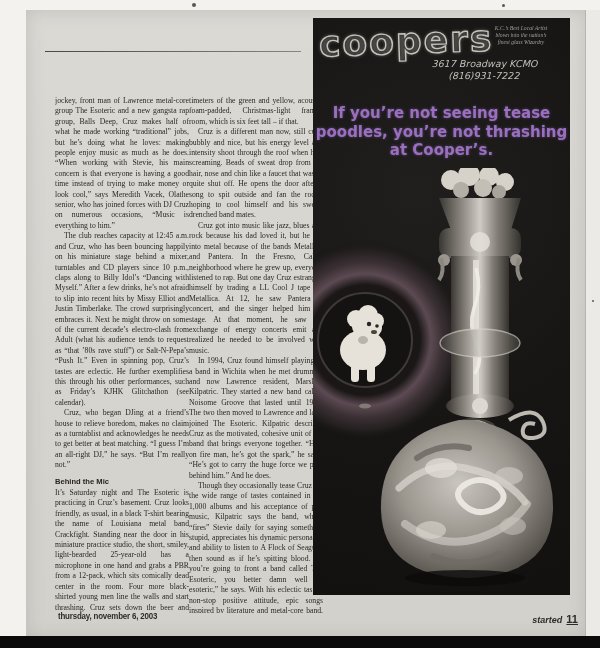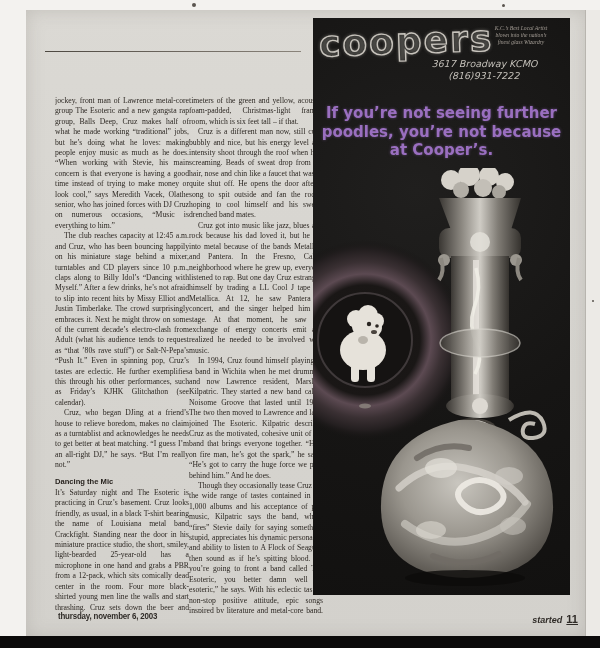--- a/index.html
+++ b/index.html
@@ -78,21 +78,21 @@
   <div class="speck" style="left:192px;top:3px;width:4px;height:4px;"></div>
   <div class="speck" style="left:502px;top:4px;width:3px;height:3px;"></div>
   <div class="speck" style="left:592px;top:300px;width:2px;height:2px;"></div>
 
   <div class="top-rule"></div>
 
   <div class="col" id="col1">
     <p class="noindent">jockey, front man of Lawrence metal-core group The Esoteric and a new gangsta rap group, Balls Deep, Cruz makes half of what he made working “traditional” jobs, but he’s doing what he loves: making people enjoy music as much as he does. “When working with Stevie, his main concern is that everyone is having a good time instead of trying to make money or look cool,” says Meredith Vacek, Olathe senior, who has joined forces with DJ Cruz on numerous occasions, “Music is everything to him.”</p>
     <p>The club reaches capacity at 12:45 a.m. and Cruz, who has been bouncing happily on his miniature stage behind a mixer, turntables and CD players since 10 p.m., claps along to Billy Idol’s “Dancing with Myself.” After a few drinks, he’s not afraid to slip into recent hits by Missy Elliot and Justin Timberlake. The crowd surprisingly embraces it. Next he might throw on some of the current decade’s electro-clash from Adult (what his audience tends to request as “that ’80s rave stuff”) or Salt-N-Pepa’s “Push It.” Even in spinning pop, Cruz’s tastes are eclectic. He further exemplifies this through his other performances, such as Friday’s KJHK Glitchathon (see calendar).</p>
     <p>Cruz, who began DJing at a friend’s house to relieve boredom, makes no claim as a turntablist and acknowledges he needs to get better at beat matching. “I guess I’m an all-right DJ,” he says. “But I’m really not.”</p>
-    <div class="sec-head">Dancing the Mic</div>
+    <div class="sec-head">Behind the Mic</div>
     <p class="noindent">It’s Saturday night and The Esoteric is practicing in Cruz’s basement. Cruz looks friendly, as usual, in a black T-shirt bearing the name of Louisiana metal band Crackfight. Standing near the door in his miniature practice studio, the short, smiley, light-bearded 25-year-old has a microphone in one hand and grabs a PBR from a 12-pack, which sits comically dead center in the room. Four more black-shirted young men line the walls and start thrashing. Cruz sets down the beer and starts to shake to the music. His measure approaches and his passion is evident.</p>
 
   </div>
 
   <div class="col" id="col2">
     <p class="noindent">timeters of the green and yellow, acoustic foam-padded, Christmas-light framed room, which is six feet tall – if that.</p>
     <p>Cruz is a different man now, still cute, bubbly and nice, but his energy level and intensity shoot through the roof when he’s screaming. Beads of sweat drop from his hair, nose and chin like a faucet that wasn’t quite shut off. He opens the door after a song to spit outside and fan the room, hoping to cool himself and his sweat-drenched band mates.</p>
     <p>Cruz got into music like jazz, blues and rock because his dad loved it, but he got into metal because of the bands Metallica and Pantera. In the Fresno, Calif., neighborhood where he grew up, everyone listened to rap. But one day Cruz estranged himself by trading a LL Cool J tape for Metallica. At 12, he saw Pantera in concert, and the singer helped him on stage. At that moment, he saw the exchange of energy concerts emit and realized he needed to be involved with music.</p>
     <p>In 1994, Cruz found himself playing in a band in Wichita when he met drummer, and now Lawrence resident, Marshall Kilpatric. They started a new band called Noisome Groove that lasted until 1999. The two then moved to Lawrence and later joined The Esoteric. Kilpatric describes Cruz as the motivated, cohesive unit of the band that brings everyone together. “He’s on fire man, he’s got the spark,” he says. “He’s got to carry the huge force we play behind him.” And he does.</p>
     <p>Though they occasionally tease Cruz for the wide range of tastes contained in his 1,000 albums and his acceptance of pop music, Kilpatric says the band, which “fires” Stevie daily for saying something stupid, appreciates his dynamic personality and ability to listen to A Flock of Seagulls then sound as if he’s spitting blood. “If you’re going to front a band called The Esoteric, you better damn well be esoteric,” he says. With his eclectic tastes, non-stop positive attitude, epic songs inspired by literature and metal-core band, Stevie Cruz is indeed a musical anomaly that only a select group of people understands.</p>
@@ -104,22 +104,22 @@
     <div class="ad-note">
       <span>K.C.’s Best Local Artist</span>
       <span>blown into the nation’s</span>
       <span>finest glass Wizardry</span>
     </div>
     <div class="ad-address">
       <span>3617 Broadway KCMO</span>
       <span>(816)931-7222</span>
     </div>
     <div class="ad-slogan">
-      <span>If you’re not seeing further</span>
-      <span>poodles, you’re not because</span>
+      <span>If you’re not seeing tease</span>
+      <span>poodles, you’re not thrashing</span>
       <span>at Cooper’s.</span>
     </div>
 
     <svg class="ad-photo" viewBox="0 0 257 427">
       <defs>
         <linearGradient id="glass" x1="0" y1="0" x2="1" y2="0">
           <stop offset="0" stop-color="#3a3733"></stop>
           <stop offset="0.28" stop-color="#8d8982"></stop>
           <stop offset="0.5" stop-color="#cfccc5"></stop>
           <stop offset="0.72" stop-color="#807c75"></stop>

